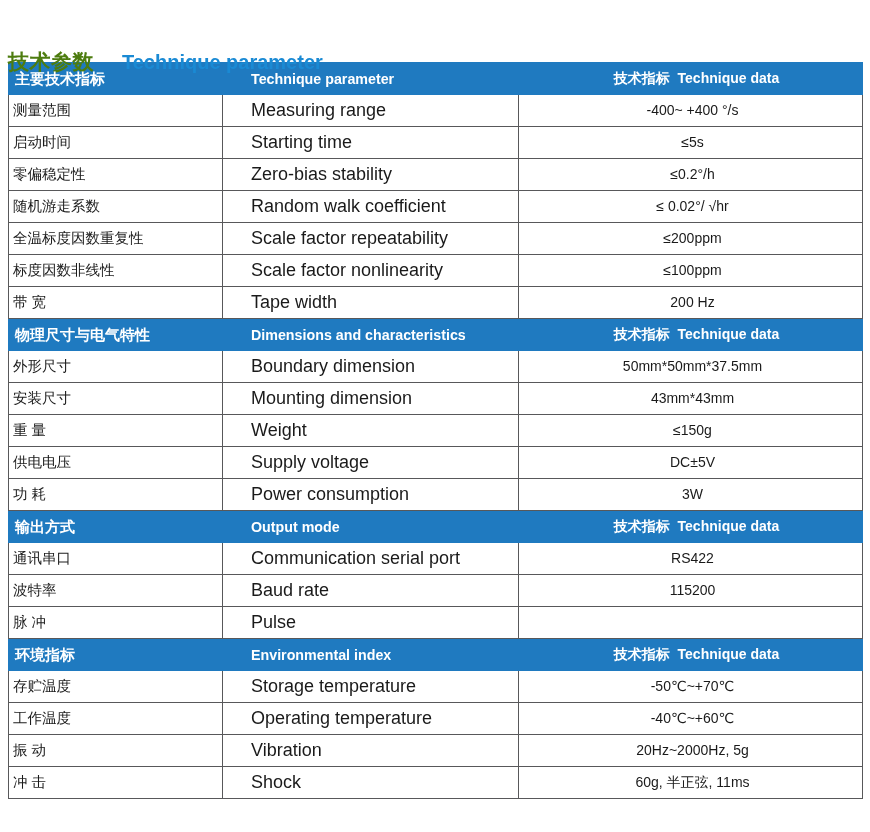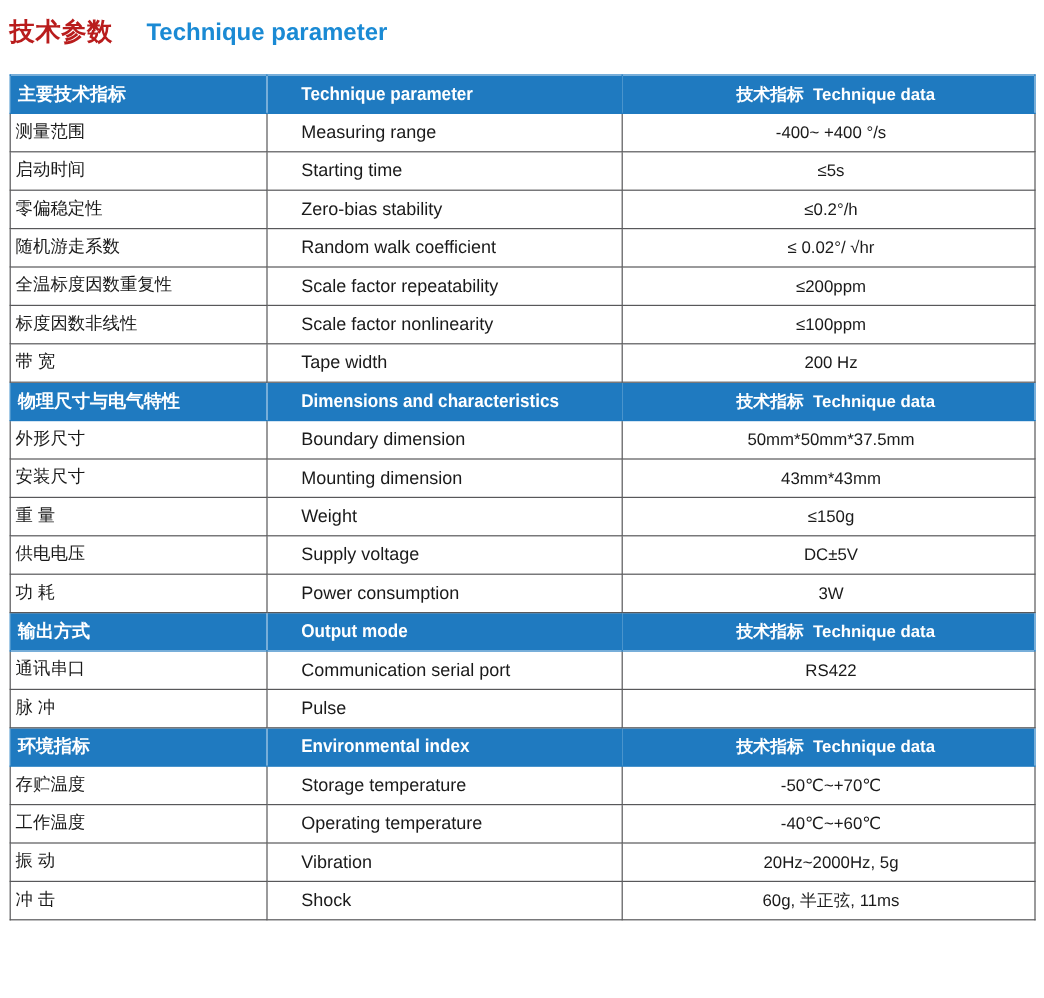--- a/index.html
+++ b/index.html
@@ -19,23 +19,24 @@
   
   .page-title {
     display: flex;
     align-items: baseline;
     padding: 12px 0 0 8px;
     height: 62px;
   }
   .title-cn {
     font-size: 21px;
     font-weight: bold;
-    color: #b91c1c;
+    color: #4d7c0f;
     letter-spacing: 0.5px;
     white-space: nowrap;
+    margin-top: 36px;
   }
   .title-en {
     font-size: 20px;
     font-weight: bold;
     color: #1a8ad4;
     margin-left: 28px;
     white-space: nowrap;
   }
 
   
@@ -79,21 +80,21 @@
     transform-origin: left center;
   }
 
   
   tr.spec-row td.col-a {
     padding-left: 4px;
     font-size: 14.5px;
   }
   tr.spec-row td.col-b {
     padding-left: 28px;
-    font-size: 15px;
+    font-size: 18px;
     margin-top: 40px;
   }
   tr.spec-row td.col-c {
     padding-left: 4px;
     font-size: 14px;
   }
 </style>
 </head>
 <body>
 
@@ -183,20 +184,25 @@
         <td class="col-a">输出方式</td>
         <td class="col-b"><span class="squeeze">Output mode</span></td>
         <td class="col-c"><span>技术指标</span>&nbsp;&nbsp;<span>Technique data</span></td>
       </tr>
       <tr class="spec-row">
         <td class="col-a">通讯串口</td>
         <td class="col-b">Communication serial port</td>
         <td class="col-c">RS422</td>
       </tr>
       <tr class="spec-row">
+        <td class="col-a">波特率</td>
+        <td class="col-b">Baud rate</td>
+        <td class="col-c">115200</td>
+      </tr>
+      <tr class="spec-row">
         <td class="col-a">脉  冲</td>
         <td class="col-b">Pulse</td>
         <td class="col-c"></td>
       </tr>
       <tr class="section-head">
         <td class="col-a">环境指标</td>
         <td class="col-b"><span class="squeeze">Environmental index</span></td>
         <td class="col-c"><span>技术指标</span>&nbsp;&nbsp;<span>Technique data</span></td>
       </tr>
       <tr class="spec-row">

